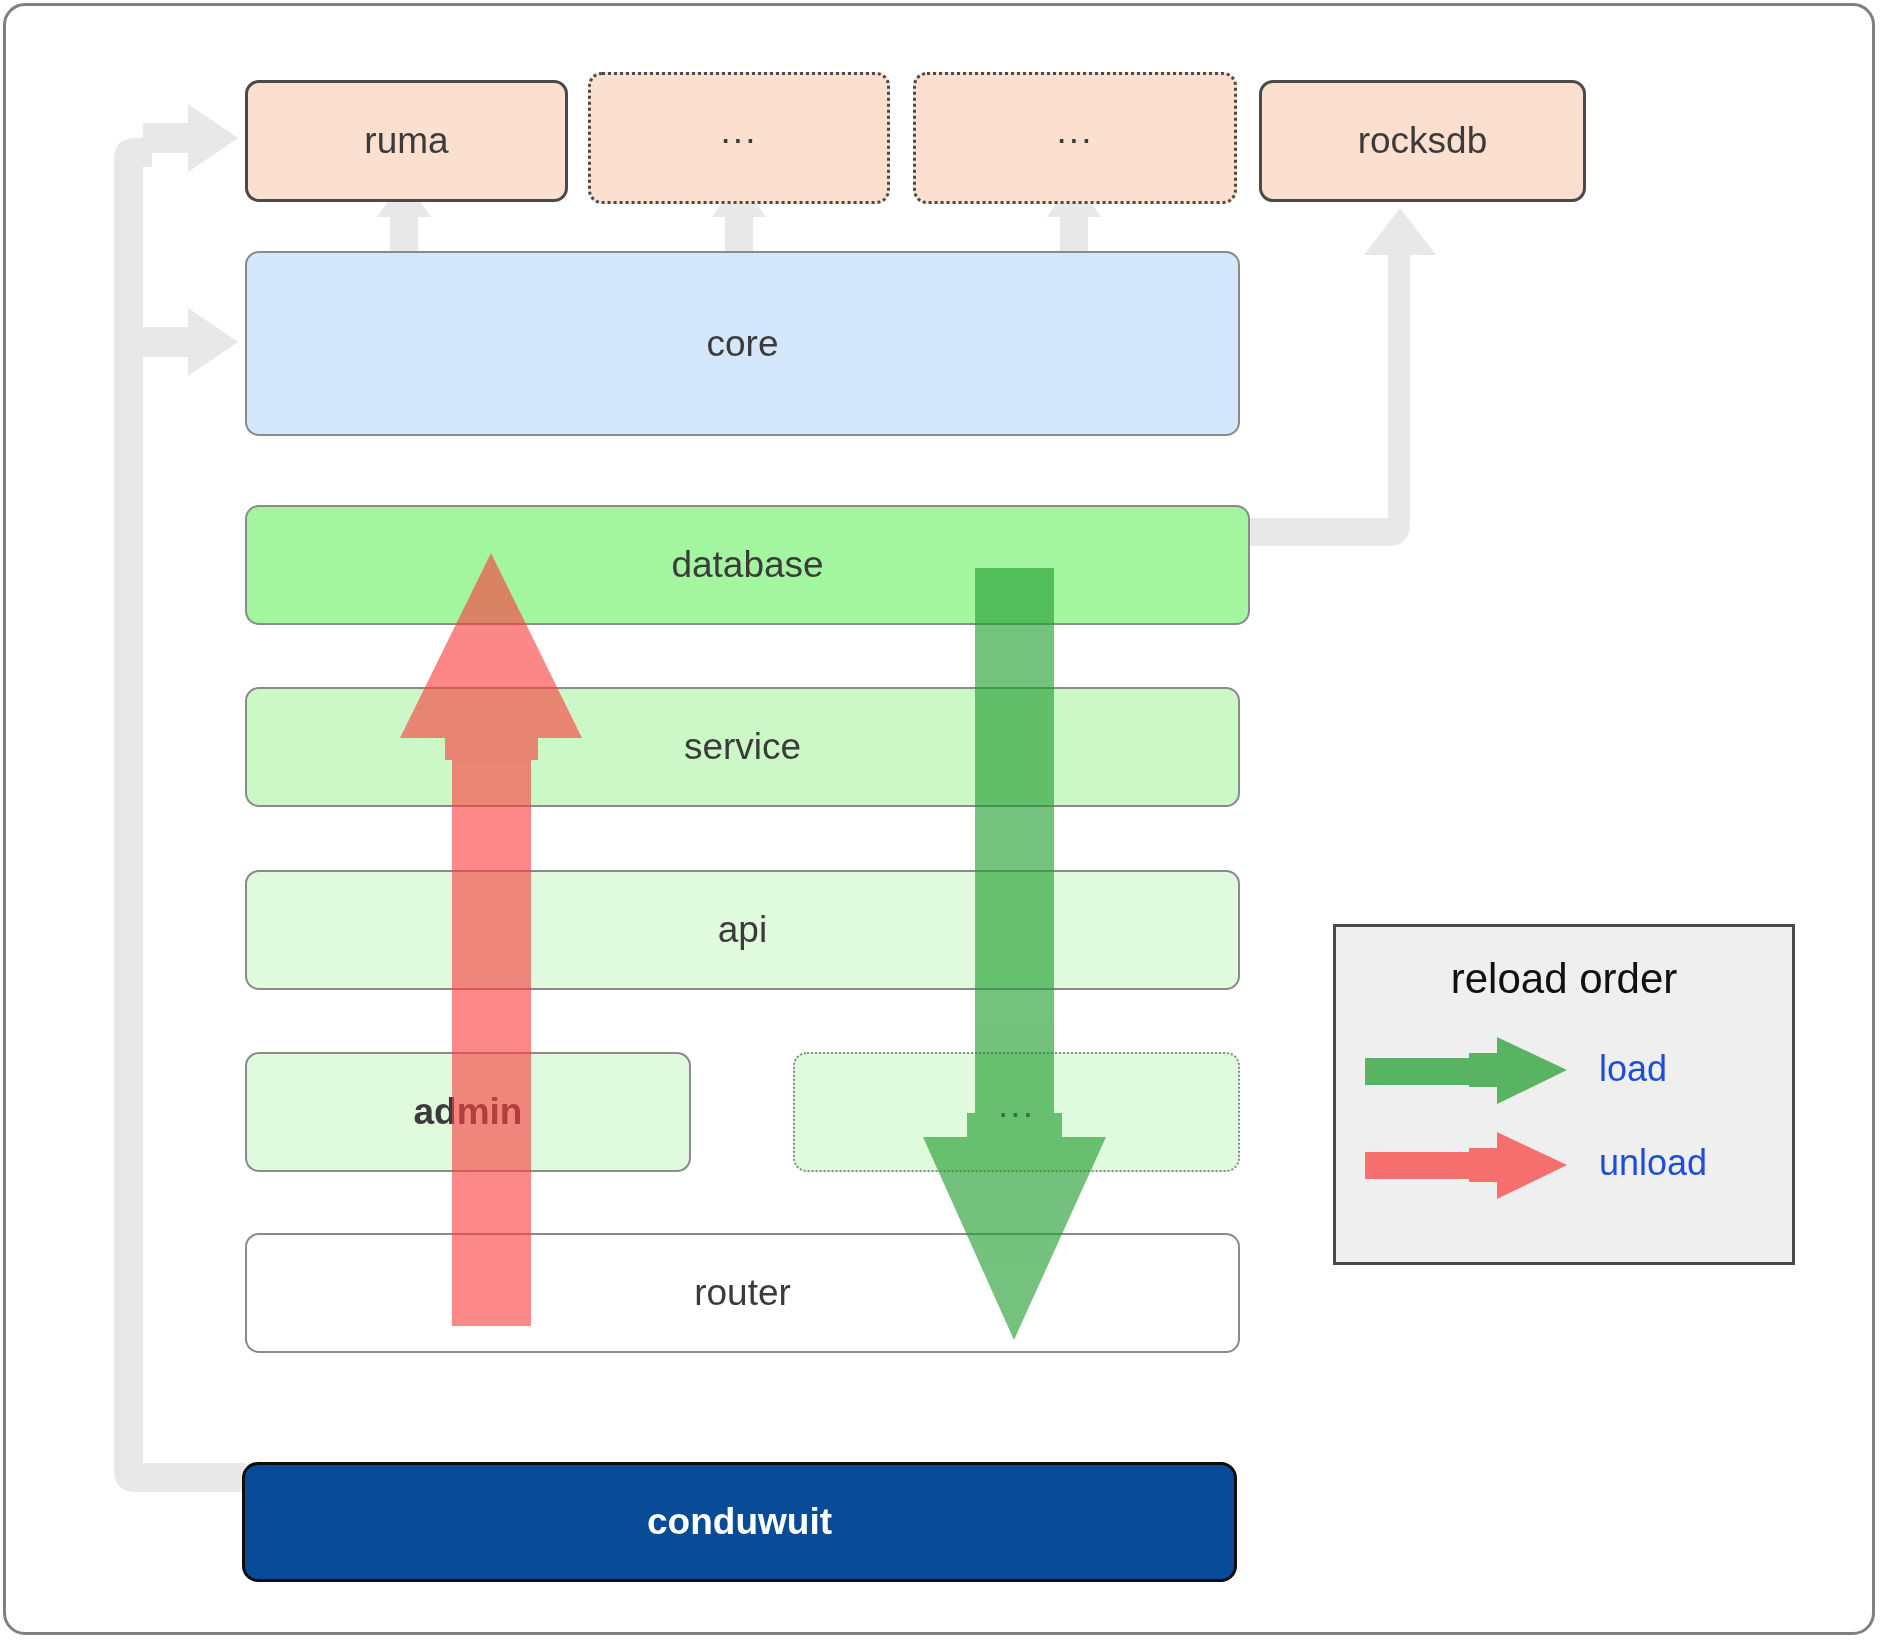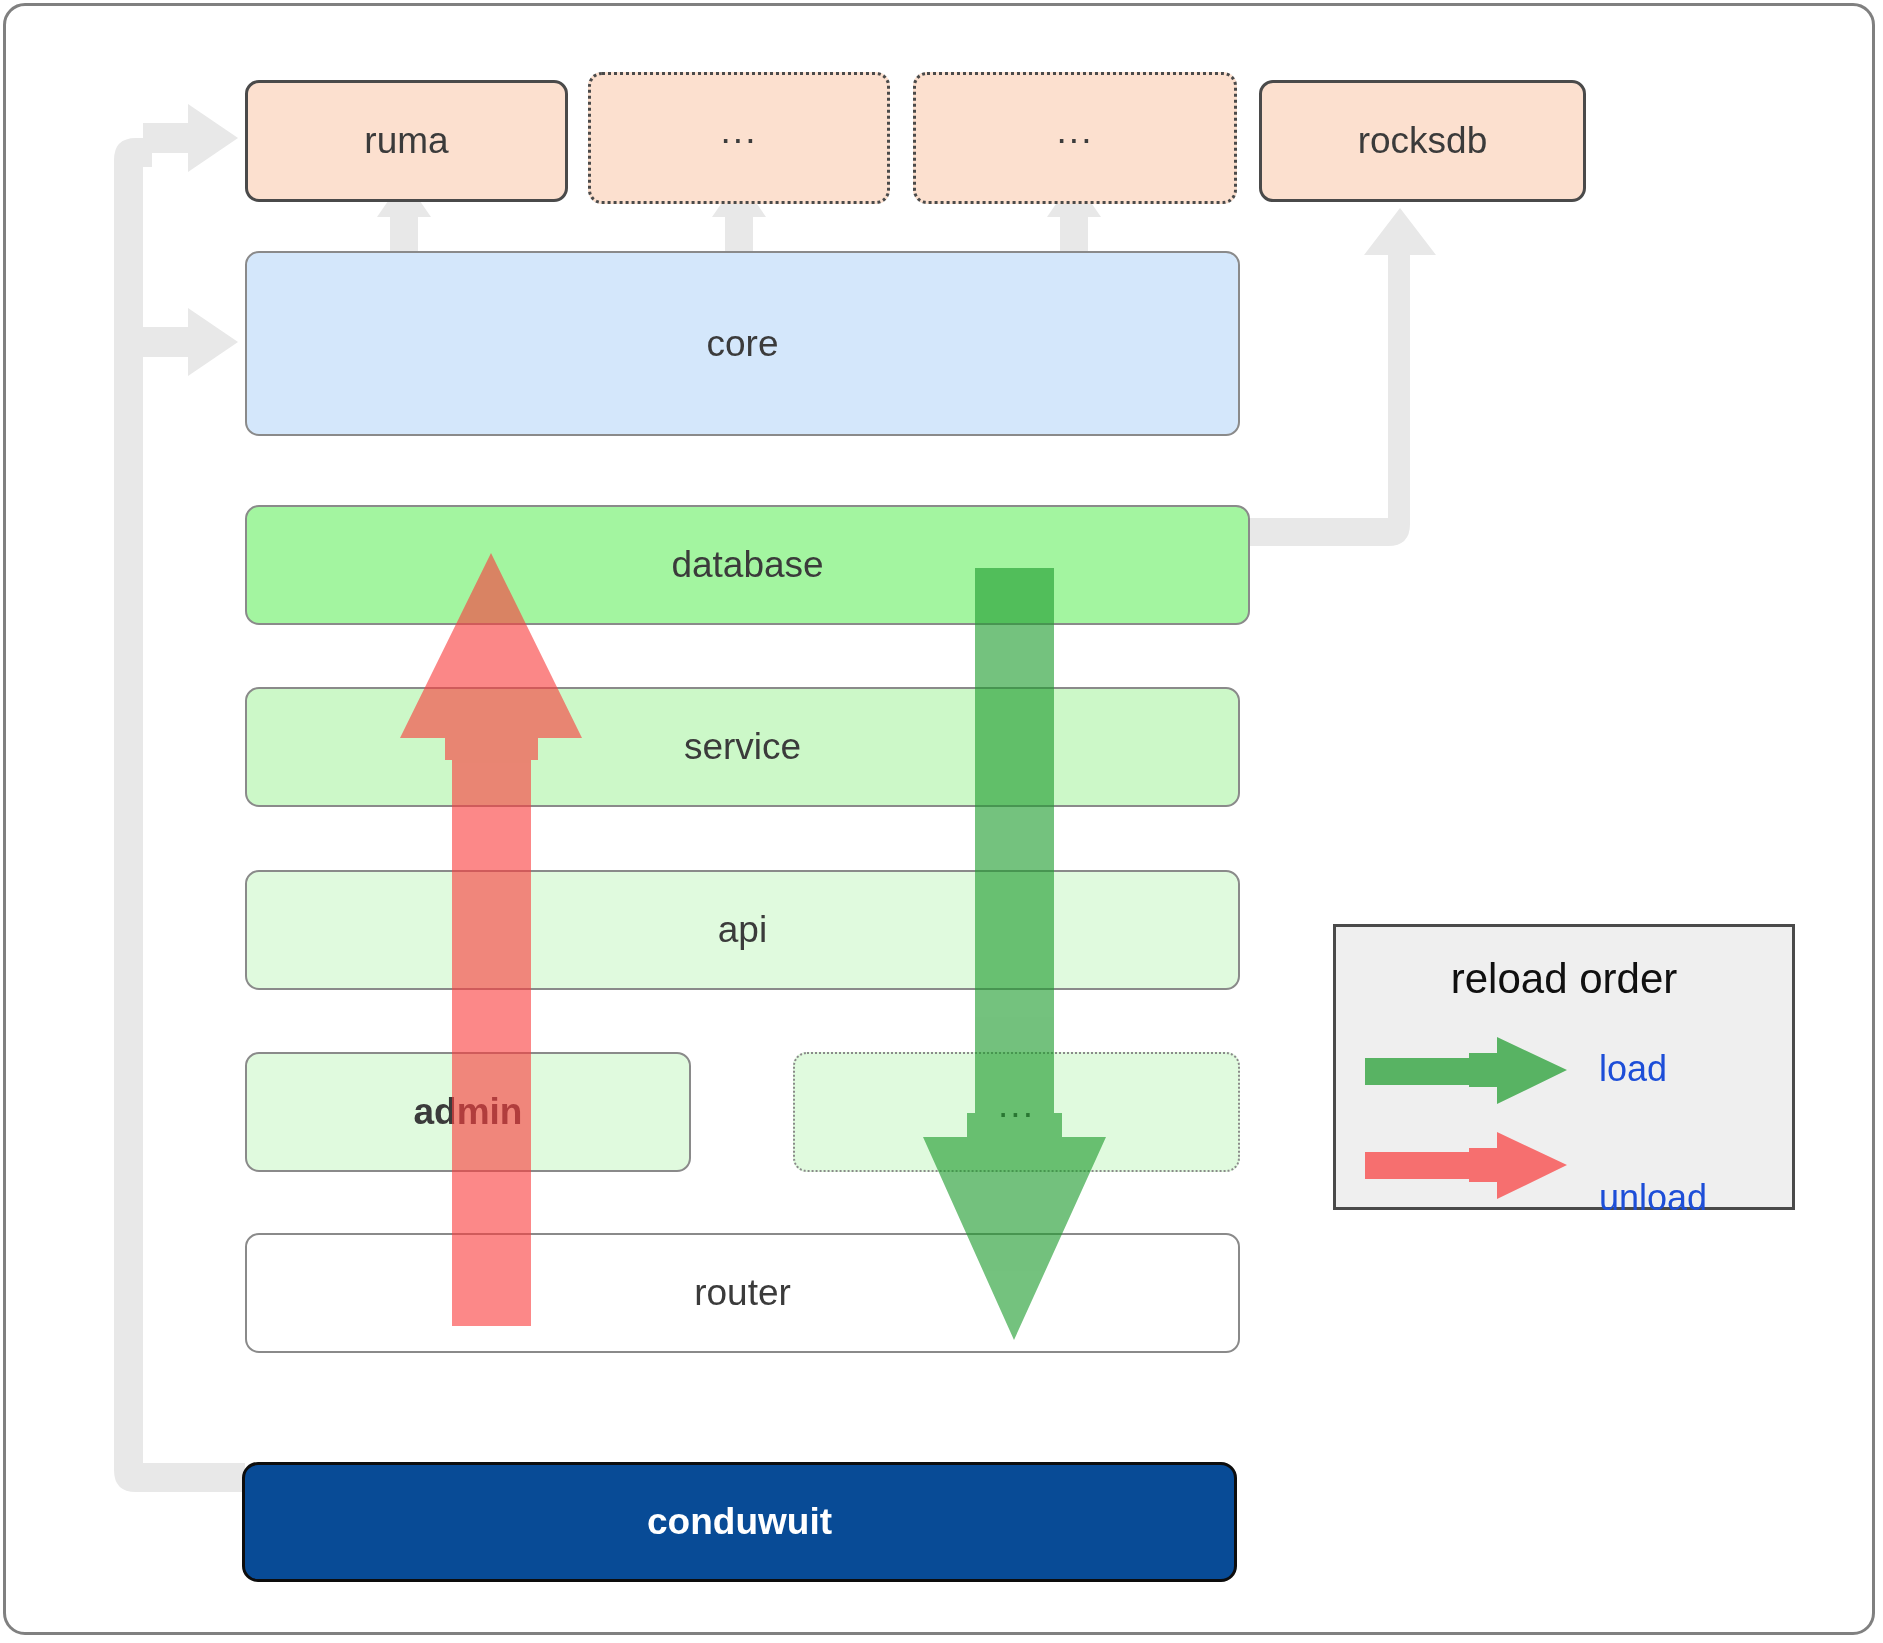--- a/index.html
+++ b/index.html
@@ -86,21 +86,21 @@
     width: 1883px;
     height: 1643px;
     pointer-events: none;
     z-index: 8;
   }
   .legend {
     position: absolute;
     left: 1333px;
     top: 924px;
     width: 462px;
-    height: 286px;
+    height: 341px;
     background: #efefef;
     border: 3px solid #4a4a4a;
     box-sizing: border-box;
     z-index: 9;
   }
   .legend-title {
     position: absolute;
     left: 0;
     top: 28px;
     width: 100%;
@@ -210,15 +210,15 @@
         <polygon points="231,143 161,110 161,126 133,126 133,160 161,160 161,177" fill="#1f9c2e"></polygon>
       </g>
 
       <g opacity="0.72">
         <rect x="29" y="225" width="165" height="27" fill="#fa3f3f"></rect>
         <polygon points="231,238 161,205 161,221 133,221 133,255 161,255 161,272" fill="#fa3f3f"></polygon>
       </g>
     </svg>
 
     <span class="legend-row-label" style="left:263px; top:121px;">load</span>
-    <span class="legend-row-label" style="left:263px; top:215px;margin-top:35px;">unload</span>
+    <span class="legend-row-label" style="left:263px; top:215px;">unload</span>
   </div>
 </div>
 
 </body></html>

